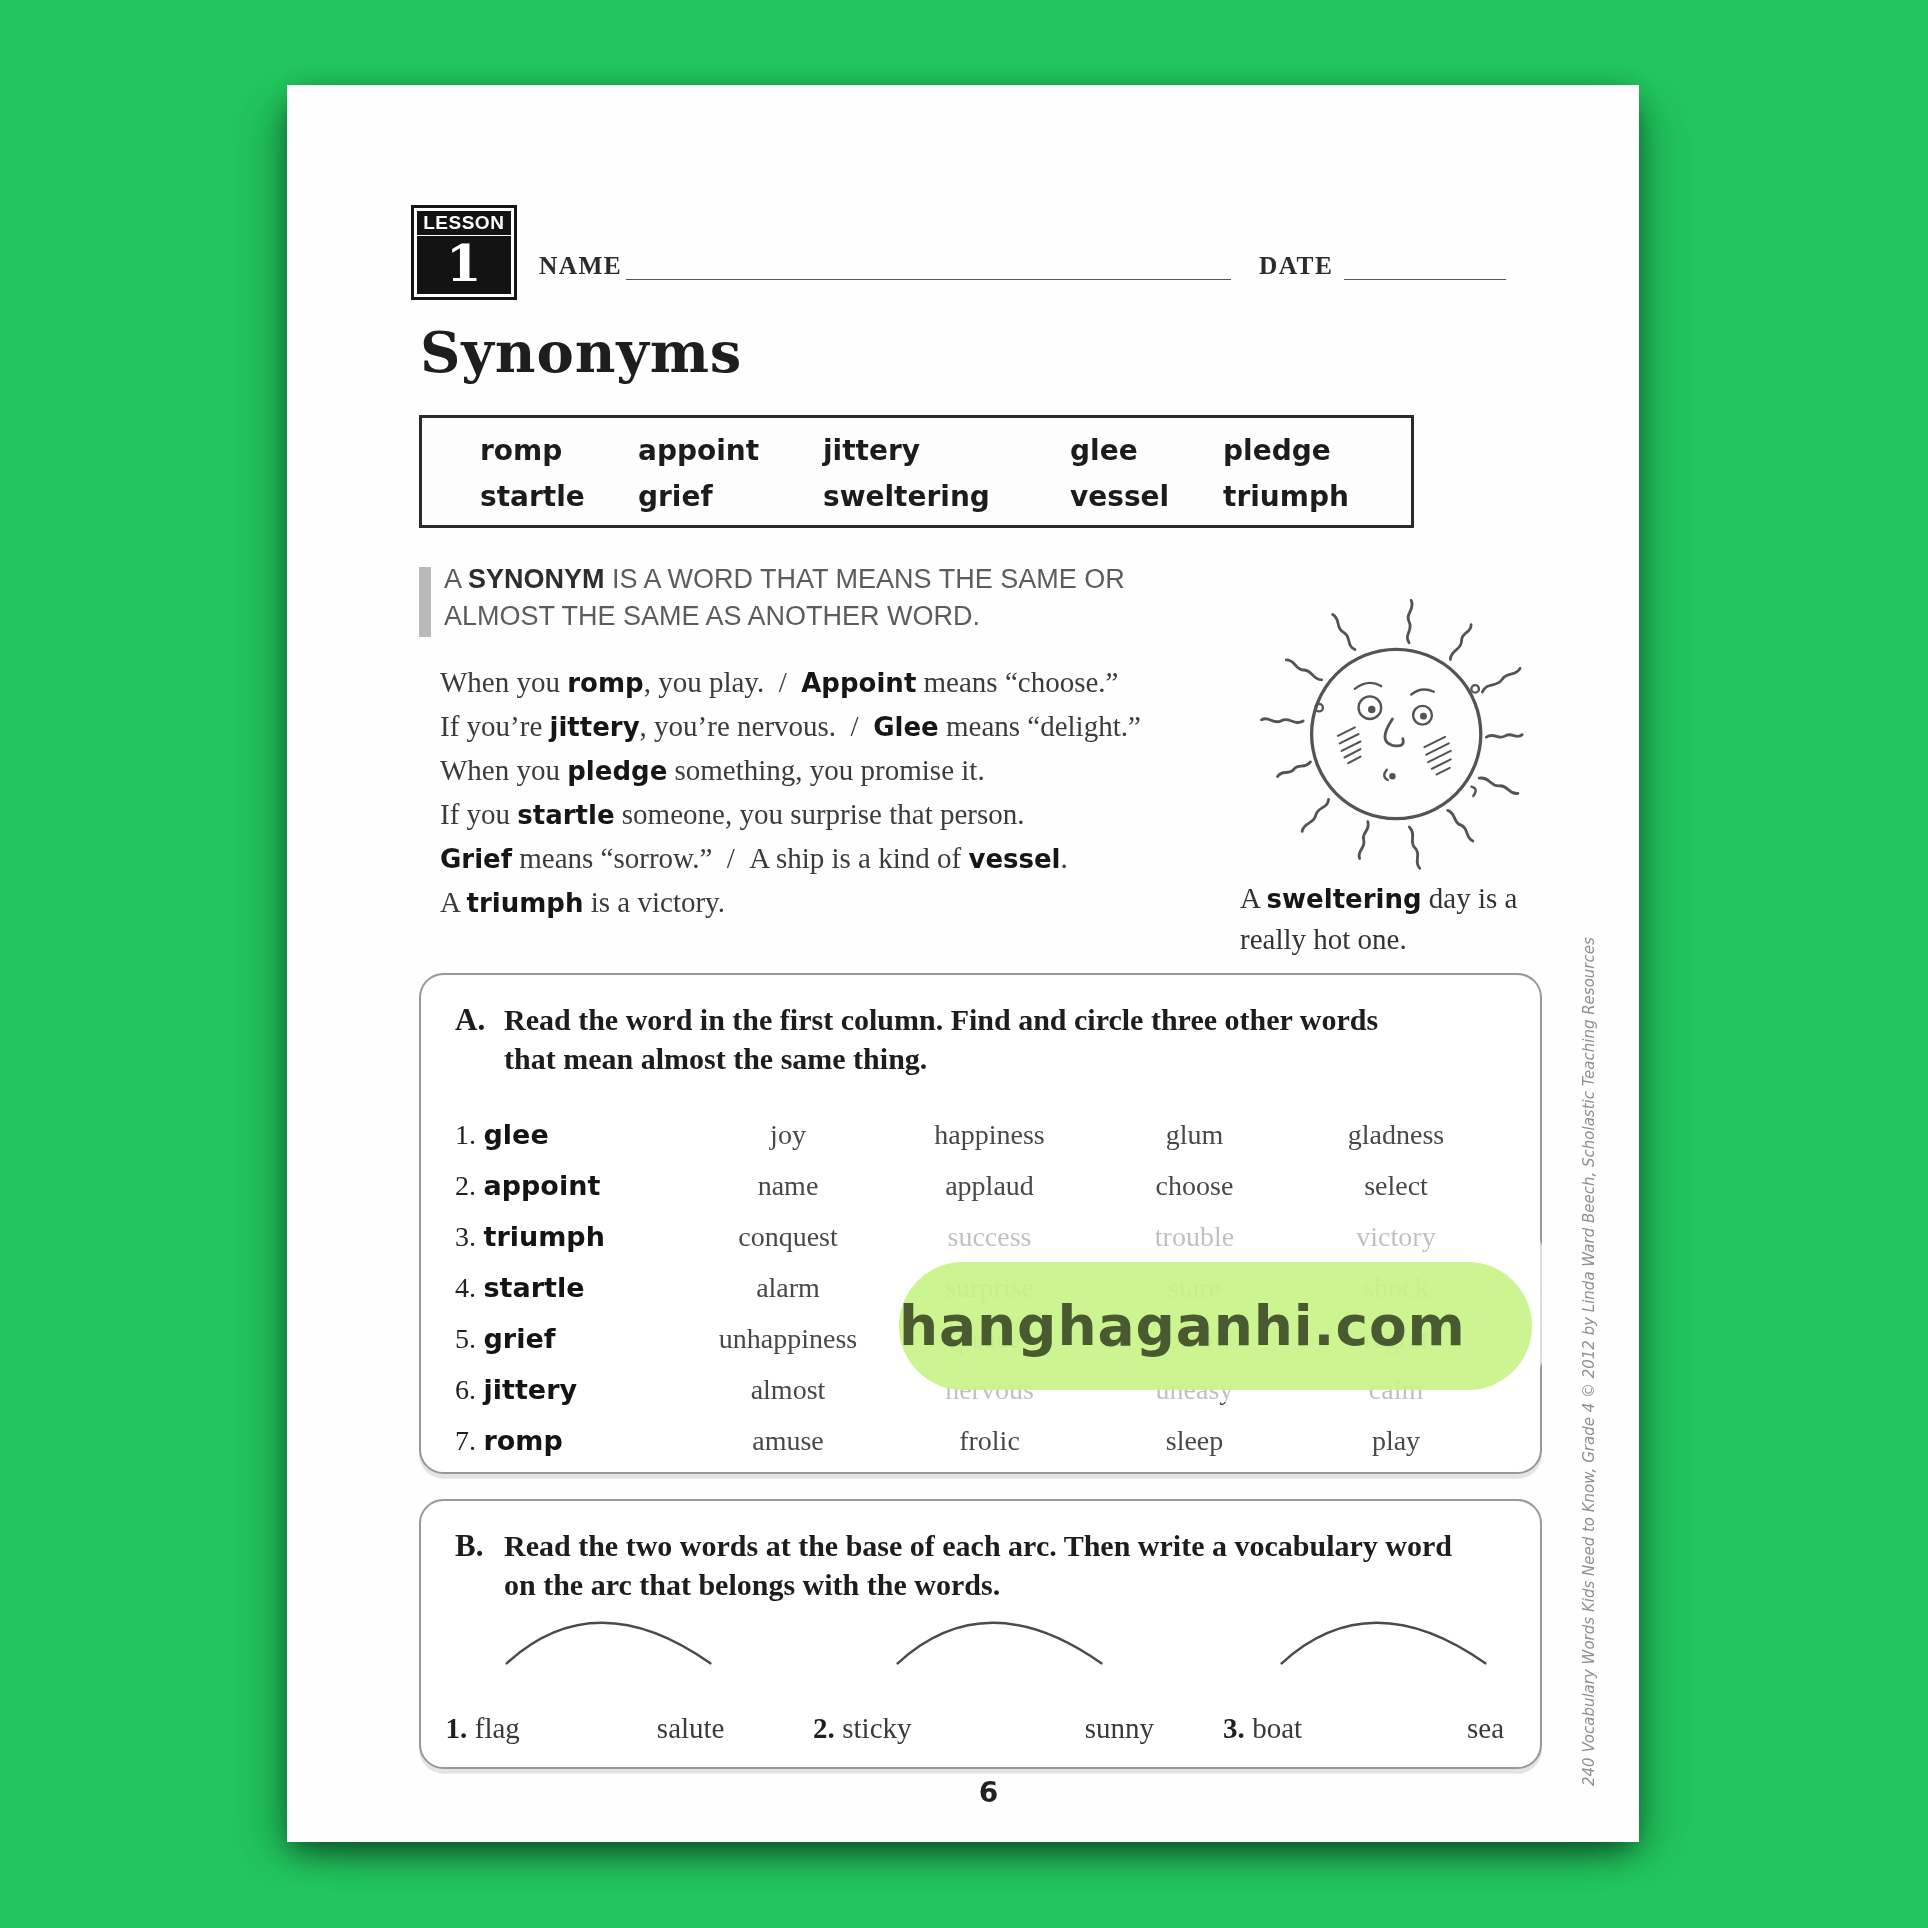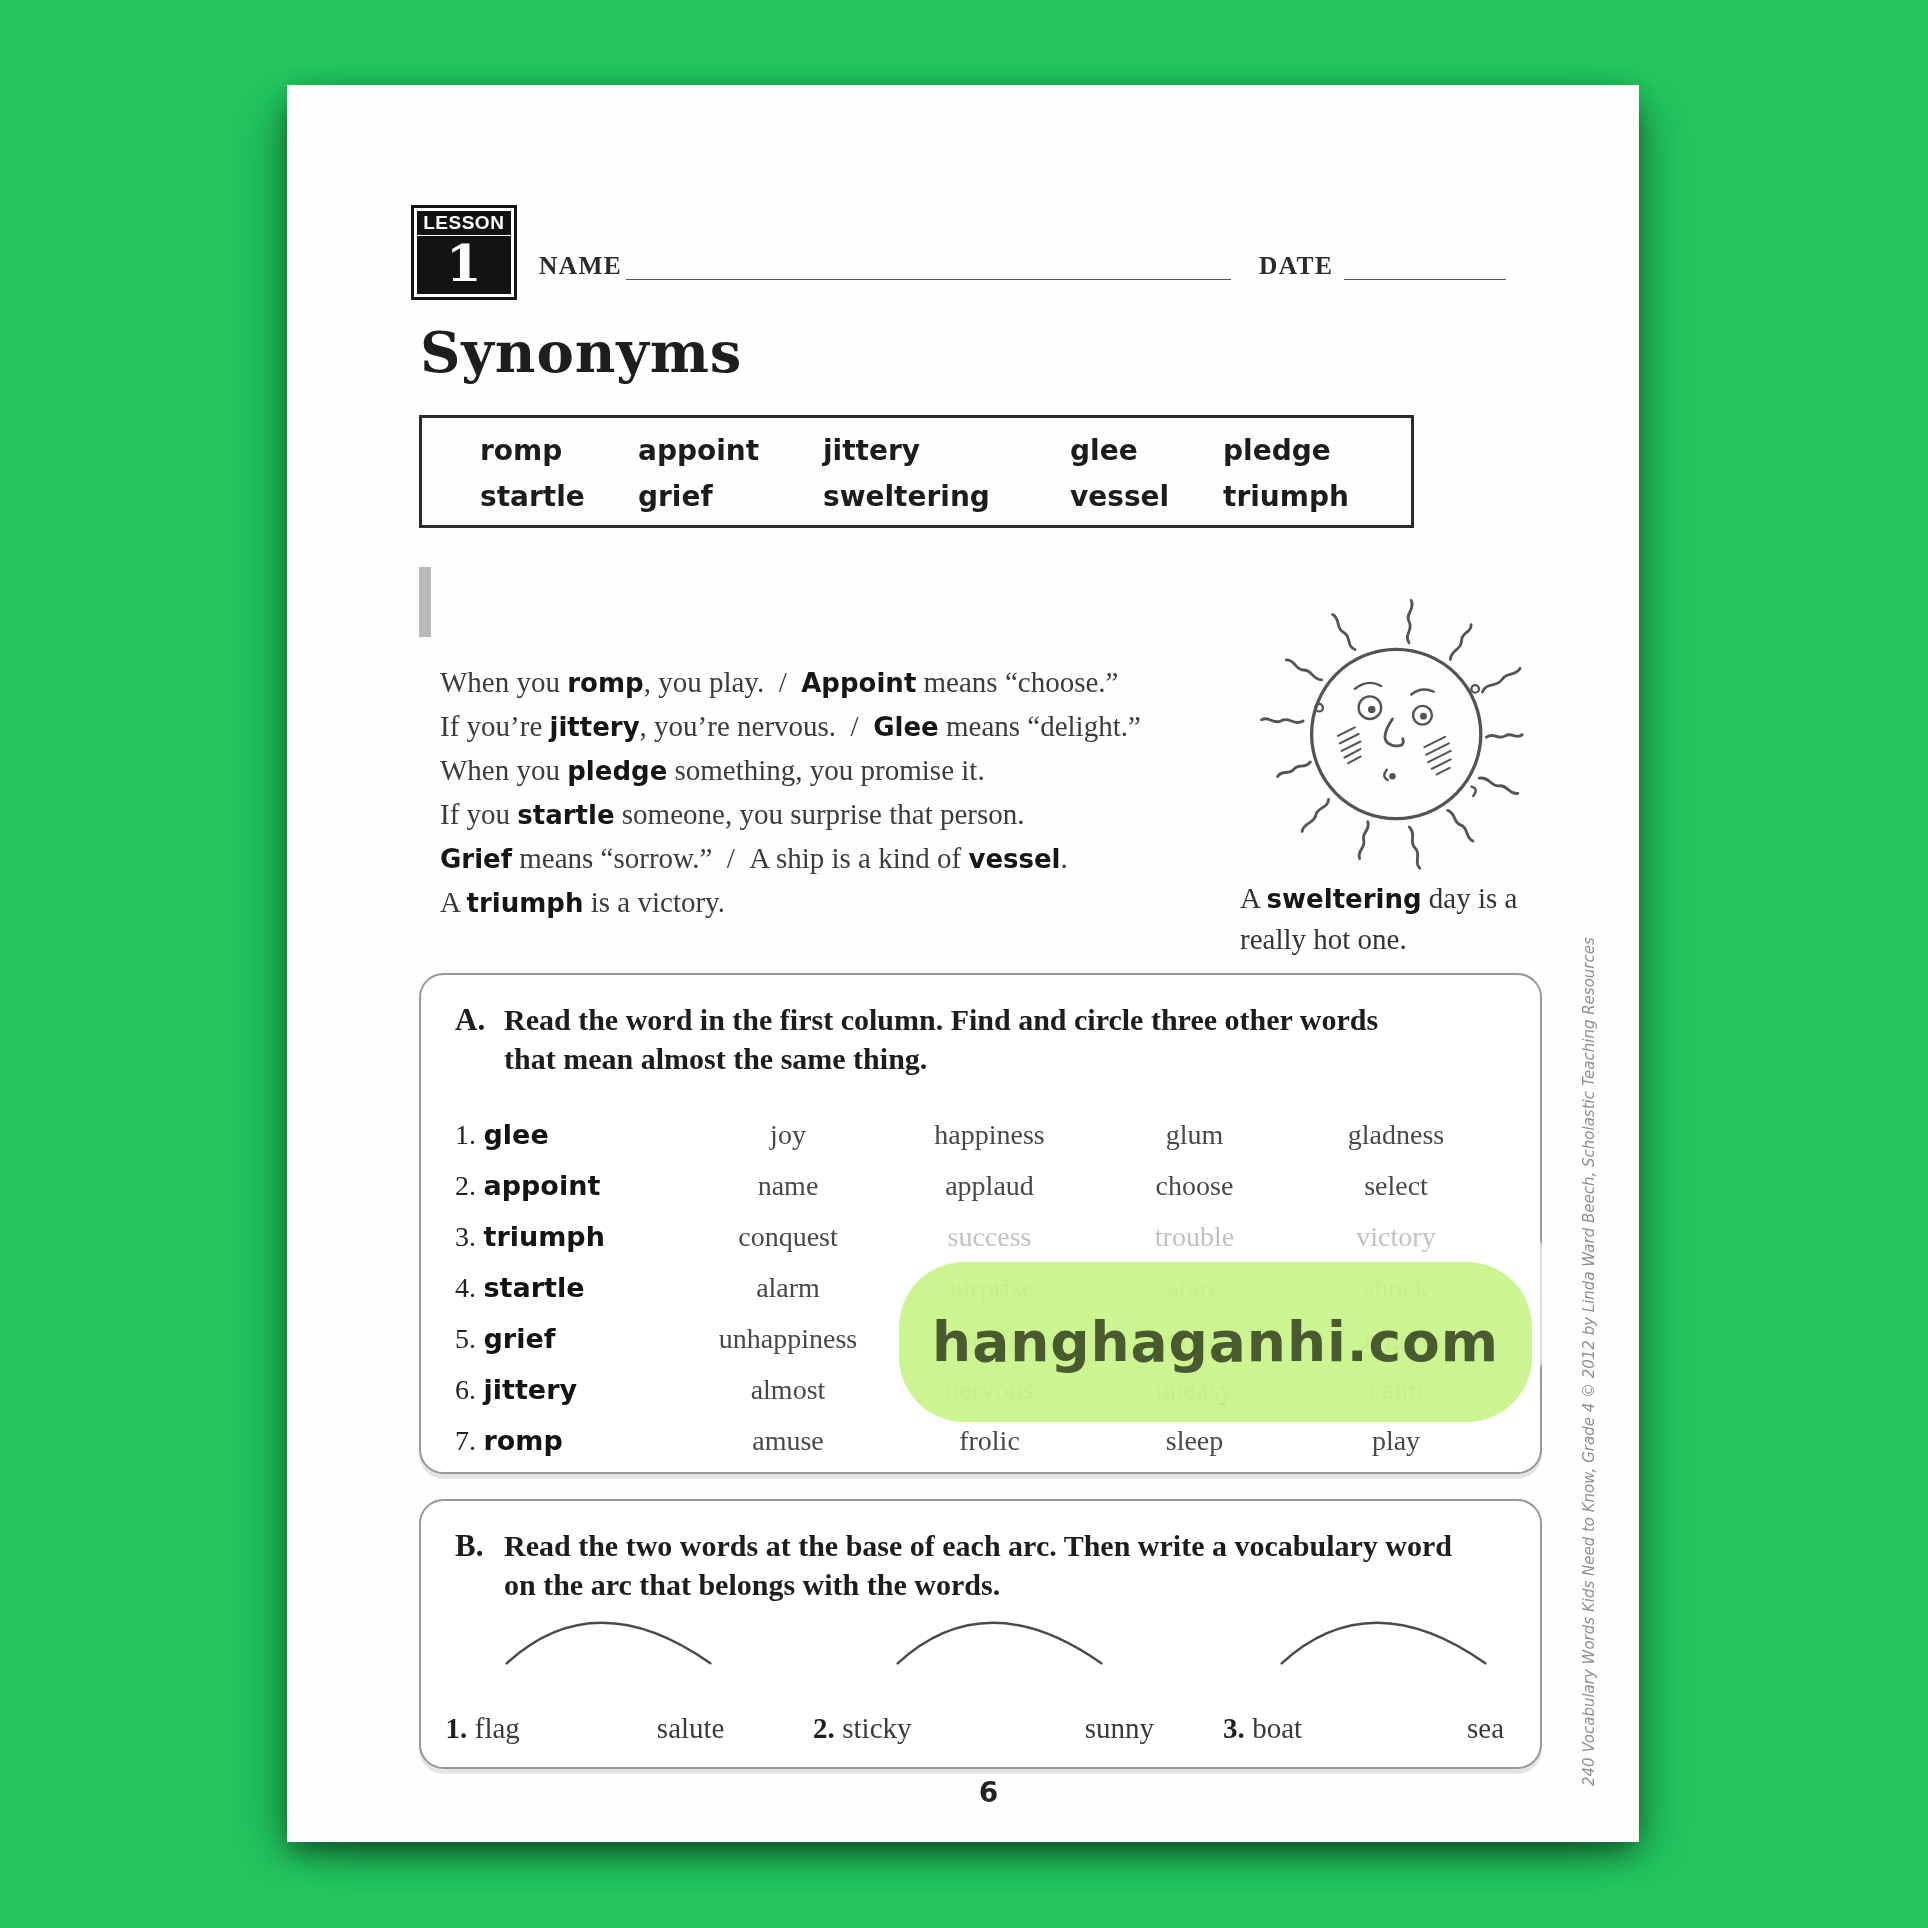--- a/index.html
+++ b/index.html
@@ -56,22 +56,22 @@
 
   .rowsA{position:absolute;left:34px;top:134px;right:24.5px;}
   .rowA{display:grid;grid-template-columns:234px 198px 205px 205px 198px;height:51px;align-items:center;}
   .rowA .num{font:28px "Liberation Serif",serif;color:#222;}
   .rowA .hw{font:bold 27px "DejaVu Sans",sans-serif;color:#141414;margin-left:7.5px;}
   .rowA .opt{font:28px "Liberation Serif",serif;color:#484848;text-align:center;}
 
   
   .wm-halo{left:591px;top:1121px;width:667px;height:196px;border-radius:58px;
            background:rgba(255,255,255,.66);}
-  .wm-pill{left:612px;top:1177px;width:633px;height:160px;border-radius:65px;
-           background:rgba(199,243,133,.90);display:flex;align-items:center;justify-content:center;}
+  .wm-pill{left:612px;top:1177px;width:633px;height:128px;border-radius:65px;
+           background:rgba(199,243,133,.90);display:flex;align-items:center;}
   .wm-text{font:bold 55px "DejaVu Sans",sans-serif;color:#4a5a30;letter-spacing:0.9px;}
 
   
   .arc{position:absolute;width:215px;height:70px;}
   .bwords{position:absolute;top:211px;display:flex;justify-content:space-between;
           font:29px "Liberation Serif",serif;color:#3a3a3a;}
   .bnum{font-weight:bold;color:#1f1f1f;margin-right:7.5px;}
 
   .pagenum{left:664px;top:1691px;width:75px;text-align:center;
            font:bold 28px "DejaVu Sans",sans-serif;color:#222;}
@@ -108,20 +108,21 @@
       <div class="wb-row r2">
         <span class="wb-word">startle</span>
         <span class="wb-word">grief</span>
         <span class="wb-word">sweltering</span>
         <span class="wb-word">vessel</span>
         <span class="wb-word">triumph</span>
       </div>
     </div>
 
     <div class="abs defbar"></div>
+    <div class="abs deftext"><span>A </span><b>SYNONYM</b><span> IS A WORD THAT MEANS THE SAME OR ALMOST THE SAME AS ANOTHER WORD.</span></div>
 
     <div class="abs examples">
       <p class="ex"><span>When you </span><span class="vb">romp</span><span>, you play. / </span><span class="vb">Appoint</span><span> means “choose.”</span></p>
       <p class="ex"><span>If you’re </span><span class="vb">jittery</span><span>, you’re nervous. / </span><span class="vb">Glee</span><span> means “delight.”</span></p>
       <p class="ex"><span>When you </span><span class="vb">pledge</span><span> something, you promise it.</span></p>
       <p class="ex"><span>If you </span><span class="vb">startle</span><span> someone, you surprise that person.</span></p>
       <p class="ex"><span class="vb">Grief</span><span> means “sorrow.” / A ship is a kind of </span><span class="vb">vessel</span><span>.</span></p>
       <p class="ex"><span>A </span><span class="vb">triumph</span><span> is a victory.</span></p>
     </div>
 

